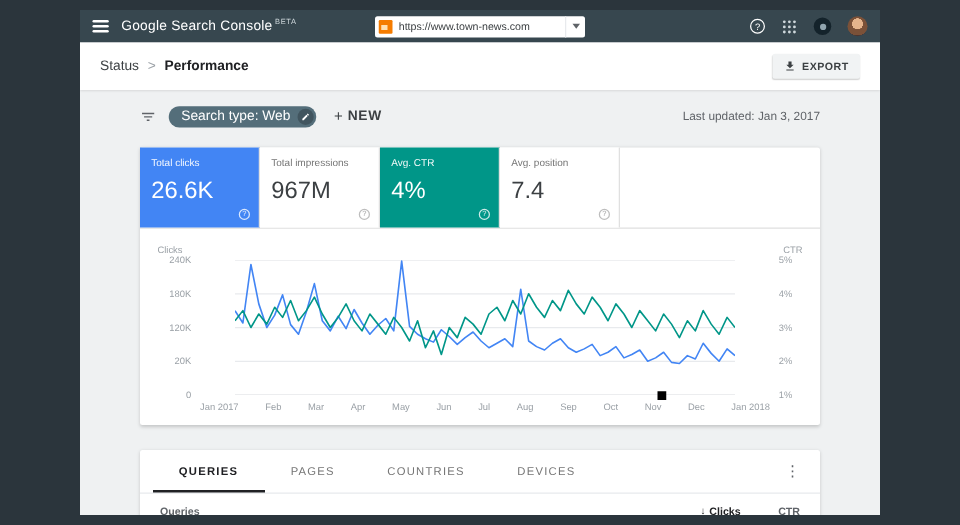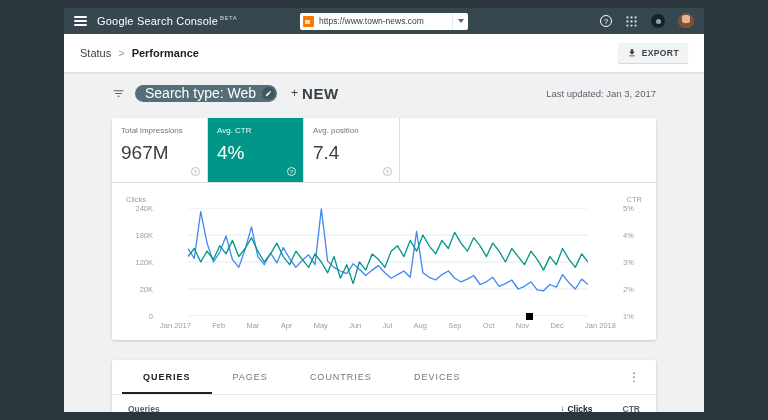--- a/index.html
+++ b/index.html
@@ -52,30 +52,30 @@
   .export-btn {
     margin-left:auto; height:20px; background:#F1F3F4; border-radius:2px;
     display:flex; align-items:center; gap:5px; padding:0 9px; cursor:pointer;
     box-shadow:0 1px 1px rgba(0,0,0,.18);
     font-size:8.5px; font-weight:bold; color:#3C4043; letter-spacing:.4px;
   }
   
   .content { padding:12px 48px 0; }
   .filter-row { display:flex; align-items:center; gap:10px; height:18px; margin-bottom:16px; }
   .chip {
-    height:17px; background:#546E7A; border-radius:9px; color:#fff; font-size:14px;
+    height:17px; background:#546E7A; border-radius:9px; color:#fff; font-size:11px;
     display:flex; align-items:center; gap:6px; padding:0 2px 0 10px; cursor:pointer; white-space:nowrap;
   }
   .chip .pencil {
     width:13px; height:13px; border-radius:50%; background:rgba(0,0,0,.22);
     display:flex; align-items:center; justify-content:center;
   }
   .new-btn { display:flex; align-items:center; gap:4px; cursor:pointer; color:#3C4043; margin-left:4px; }
   .new-btn .plus { font-size:12px; line-height:1; }
-  .new-btn .new-label { font-size:15px; font-weight:bold; letter-spacing:.5px; }
+  .new-btn .new-label { font-size:11px; font-weight:bold; letter-spacing:.5px; }
   .last-updated { margin-left:auto; font-size:9.5px; color:#5F6368; }
   
   .card { background:#fff; border-radius:2px; box-shadow:0 1px 3px rgba(0,0,0,.18); }
   .chart-card { margin-bottom:20px; }
   .tiles { display:flex; border-bottom:1px solid #E0E0E0; }
   .tile {
     width:96px; height:64px; padding:8px 9px; border-right:1px solid #E0E0E0;
     position:relative; cursor:pointer; background:#fff;
   }
   .tile .t-label { font-size:8px; color:#757575; margin-bottom:7px; white-space:nowrap; }
@@ -186,20 +186,25 @@
       </div>
       <div class="new-btn">
         <span class="plus">+</span>
         <span class="new-label">NEW</span>
       </div>
       <span class="last-updated">Last updated: Jan 3, 2017</span>
     </div>
 
     <div class="card chart-card">
       <div class="tiles">
+        <div class="tile sel-blue">
+          <div class="t-label">Total clicks</div>
+          <div class="t-value">26.6K</div>
+          <div class="t-help">?</div>
+        </div>
         <div class="tile">
           <div class="t-label">Total impressions</div>
           <div class="t-value">967M</div>
           <div class="t-help">?</div>
         </div>
         <div class="tile sel-teal">
           <div class="t-label">Avg. CTR</div>
           <div class="t-value">4%</div>
           <div class="t-help">?</div>
         </div>

